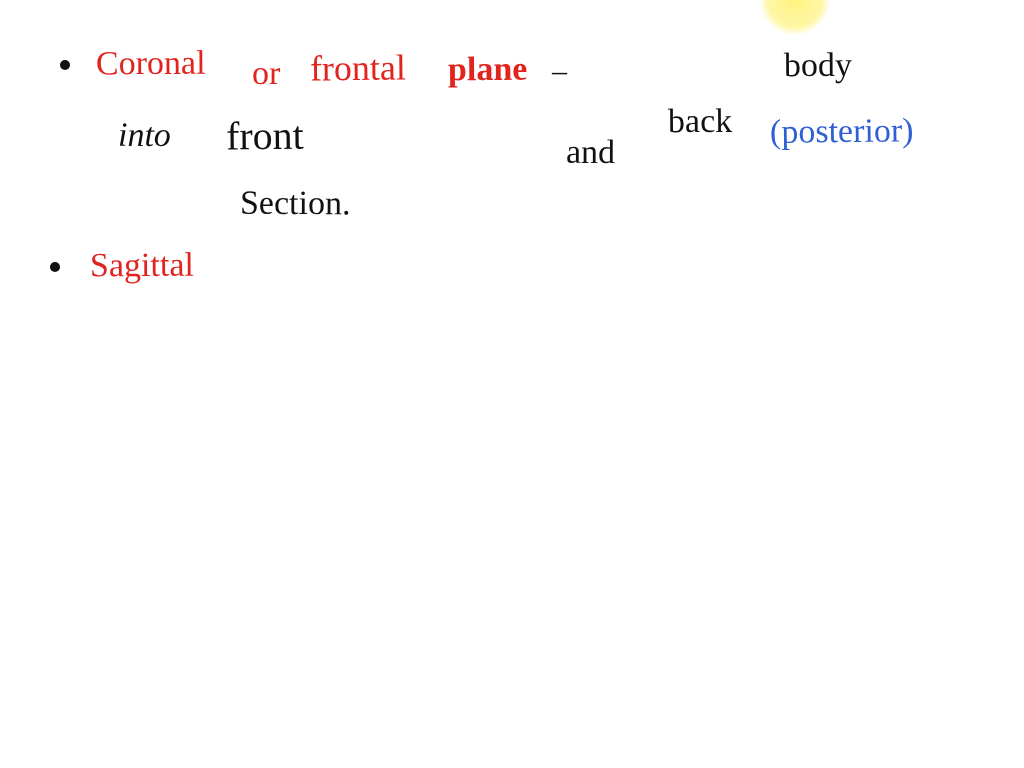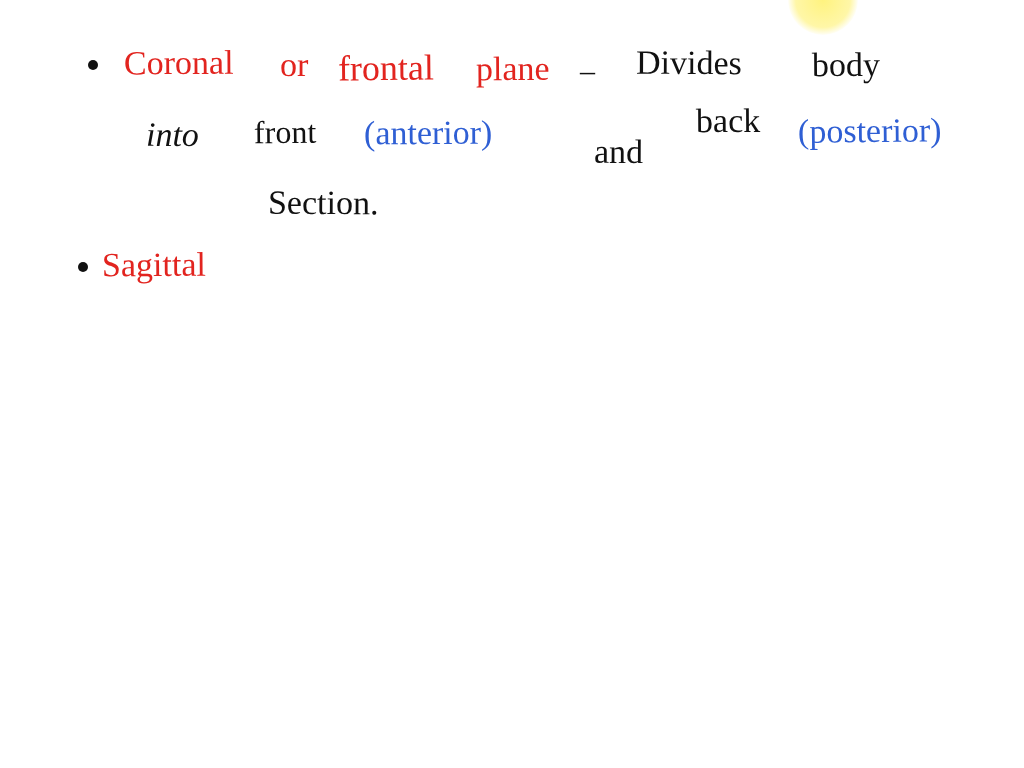--- a/index.html
+++ b/index.html
@@ -8,21 +8,20 @@
     width: 1024px;
     height: 768px;
     background: #ffffff;
     overflow: hidden;
     font-family: 'Comic Sans MS', 'Segoe Script', cursive;
   }
   .canvas {
     position: relative;
     width: 877px;
     height: 768px;
-    margin-left: 28px;
   }
   .highlight {
     position: absolute;
     width: 70px;
     height: 70px;
     border-radius: 50%;
     background: radial-gradient(circle, rgba(255,242,120,0.95) 0%, rgba(255,242,120,0.65) 55%, rgba(255,242,120,0) 72%);
     top: -35px;
     left: 760px;
     pointer-events: none;
@@ -50,32 +49,30 @@
 </head>
 <body>
 
 <div class="canvas">
 
   <div class="highlight"></div>
 
   <div class="bullet" style="top:60px; left:60px;"></div>
 
   <span class="word red slight-rot-a" style="top:46px; left:96px;">Coronal</span>
-  <span class="word red slight-rot-b" style="top:48px; left:252px;">or</span>
+  <span class="word red slight-rot-b" style="top:56px; left:252px;">or</span>
   <span class="word red slight-rot-c" style="top:50px; left:310px; font-size:36px;">frontal</span>
-  <span class="word red slight-rot-a" style="top:52px; left:448px;">plane</span>
+  <span class="word red slight-rot-a" style="top:52px; left:448px;font-weight:bold;">plane</span>
   <span class="word black" style="top:56px; left:552px; font-size:30px;">–</span>
-  <span class="word black slight-rot-b" style="top:46px; left:608px;">Divides</span>
   <span class="word black slight-rot-a" style="top:48px; left:784px;text-align:right;">body</span>
 
   <span class="word black slight-rot-b" style="top:118px; left:118px;font-style:italic;">into</span>
-  <span class="word black slight-rot-c" style="top:116px; left:226px; font-size:32px;">front</span>
-  <span class="word blue slight-rot-a" style="top:116px; left:336px;">(anterior)</span>
+  <span class="word black slight-rot-c" style="top:116px; left:226px; font-size:40px;">front</span>
   <span class="word black slight-rot-b" style="top:135px; left:566px;">and</span>
   <span class="word black slight-rot-a" style="top:104px; left:668px;">back</span>
   <span class="word blue slight-rot-c" style="top:114px; left:770px;">(posterior)</span>
 
   <span class="word black slight-rot-b" style="top:186px; left:240px;text-align:center;">Section.</span>
 
   <div class="bullet" style="top:262px; left:50px;"></div>
-  <span class="word red slight-rot-a" style="top:248px; left:74px;">Sagittal</span>
+  <span class="word red slight-rot-a" style="top:248px; left:90px;">Sagittal</span>
 
 </div>
 
 </body></html>

